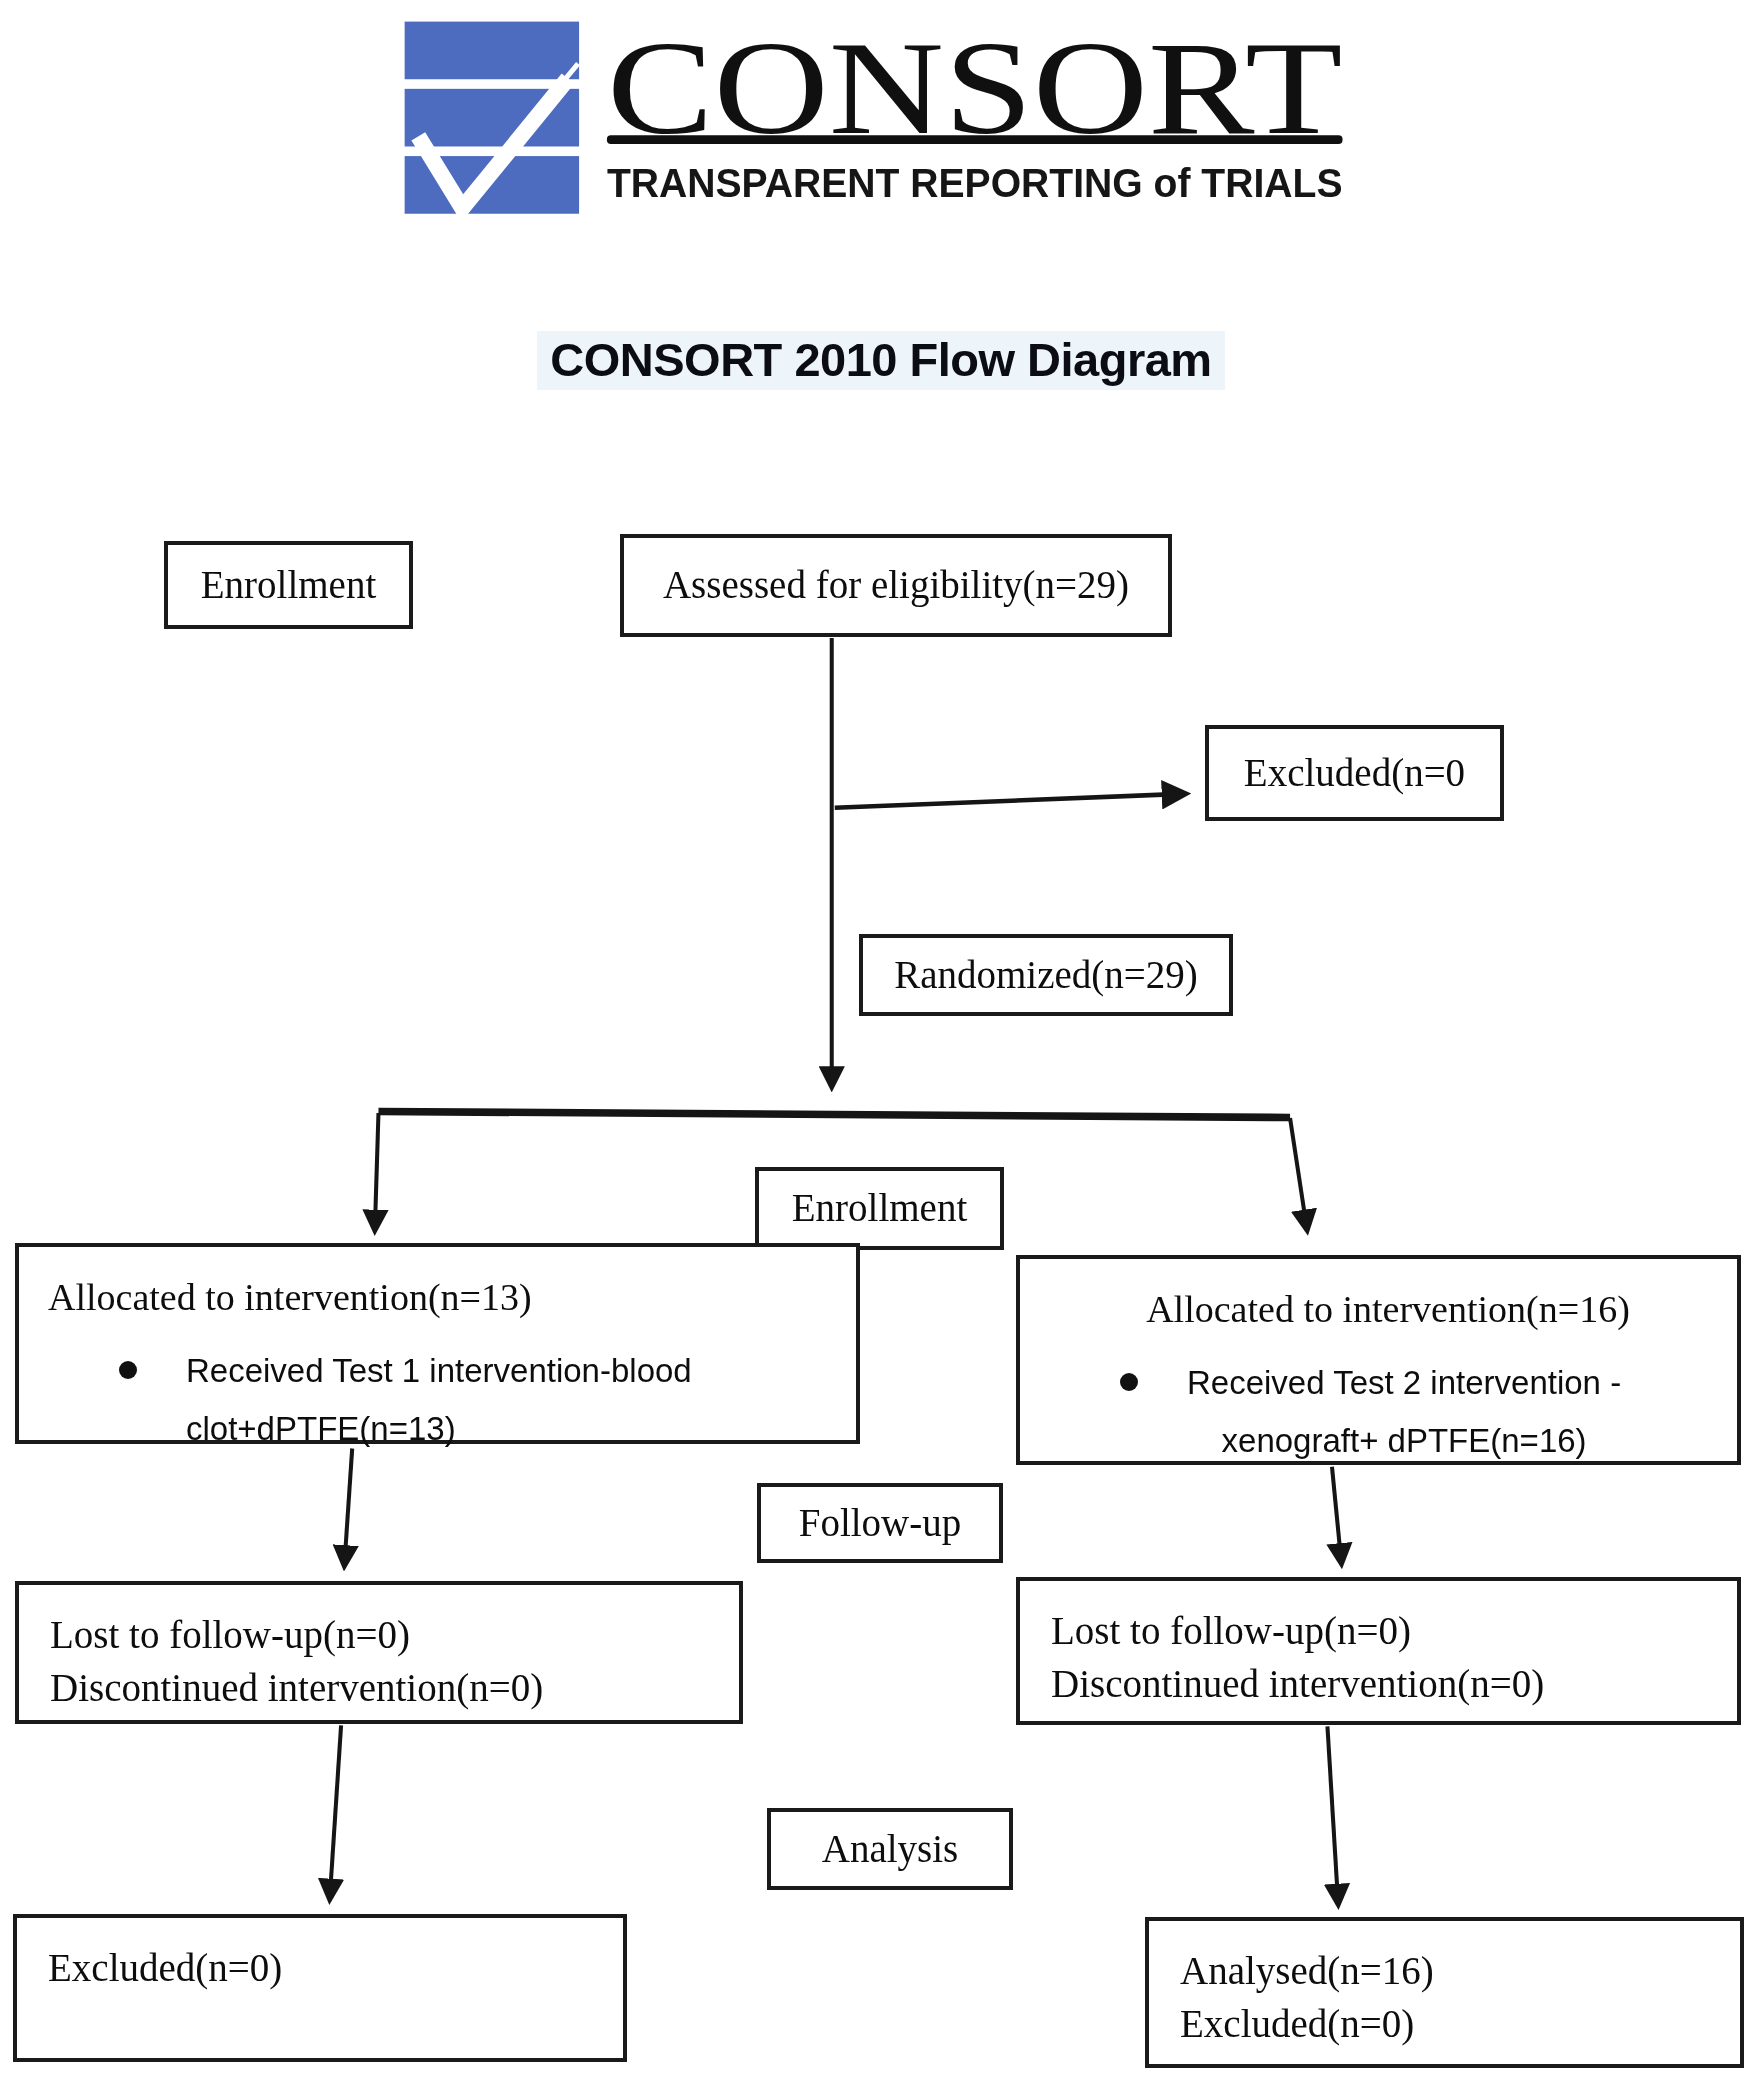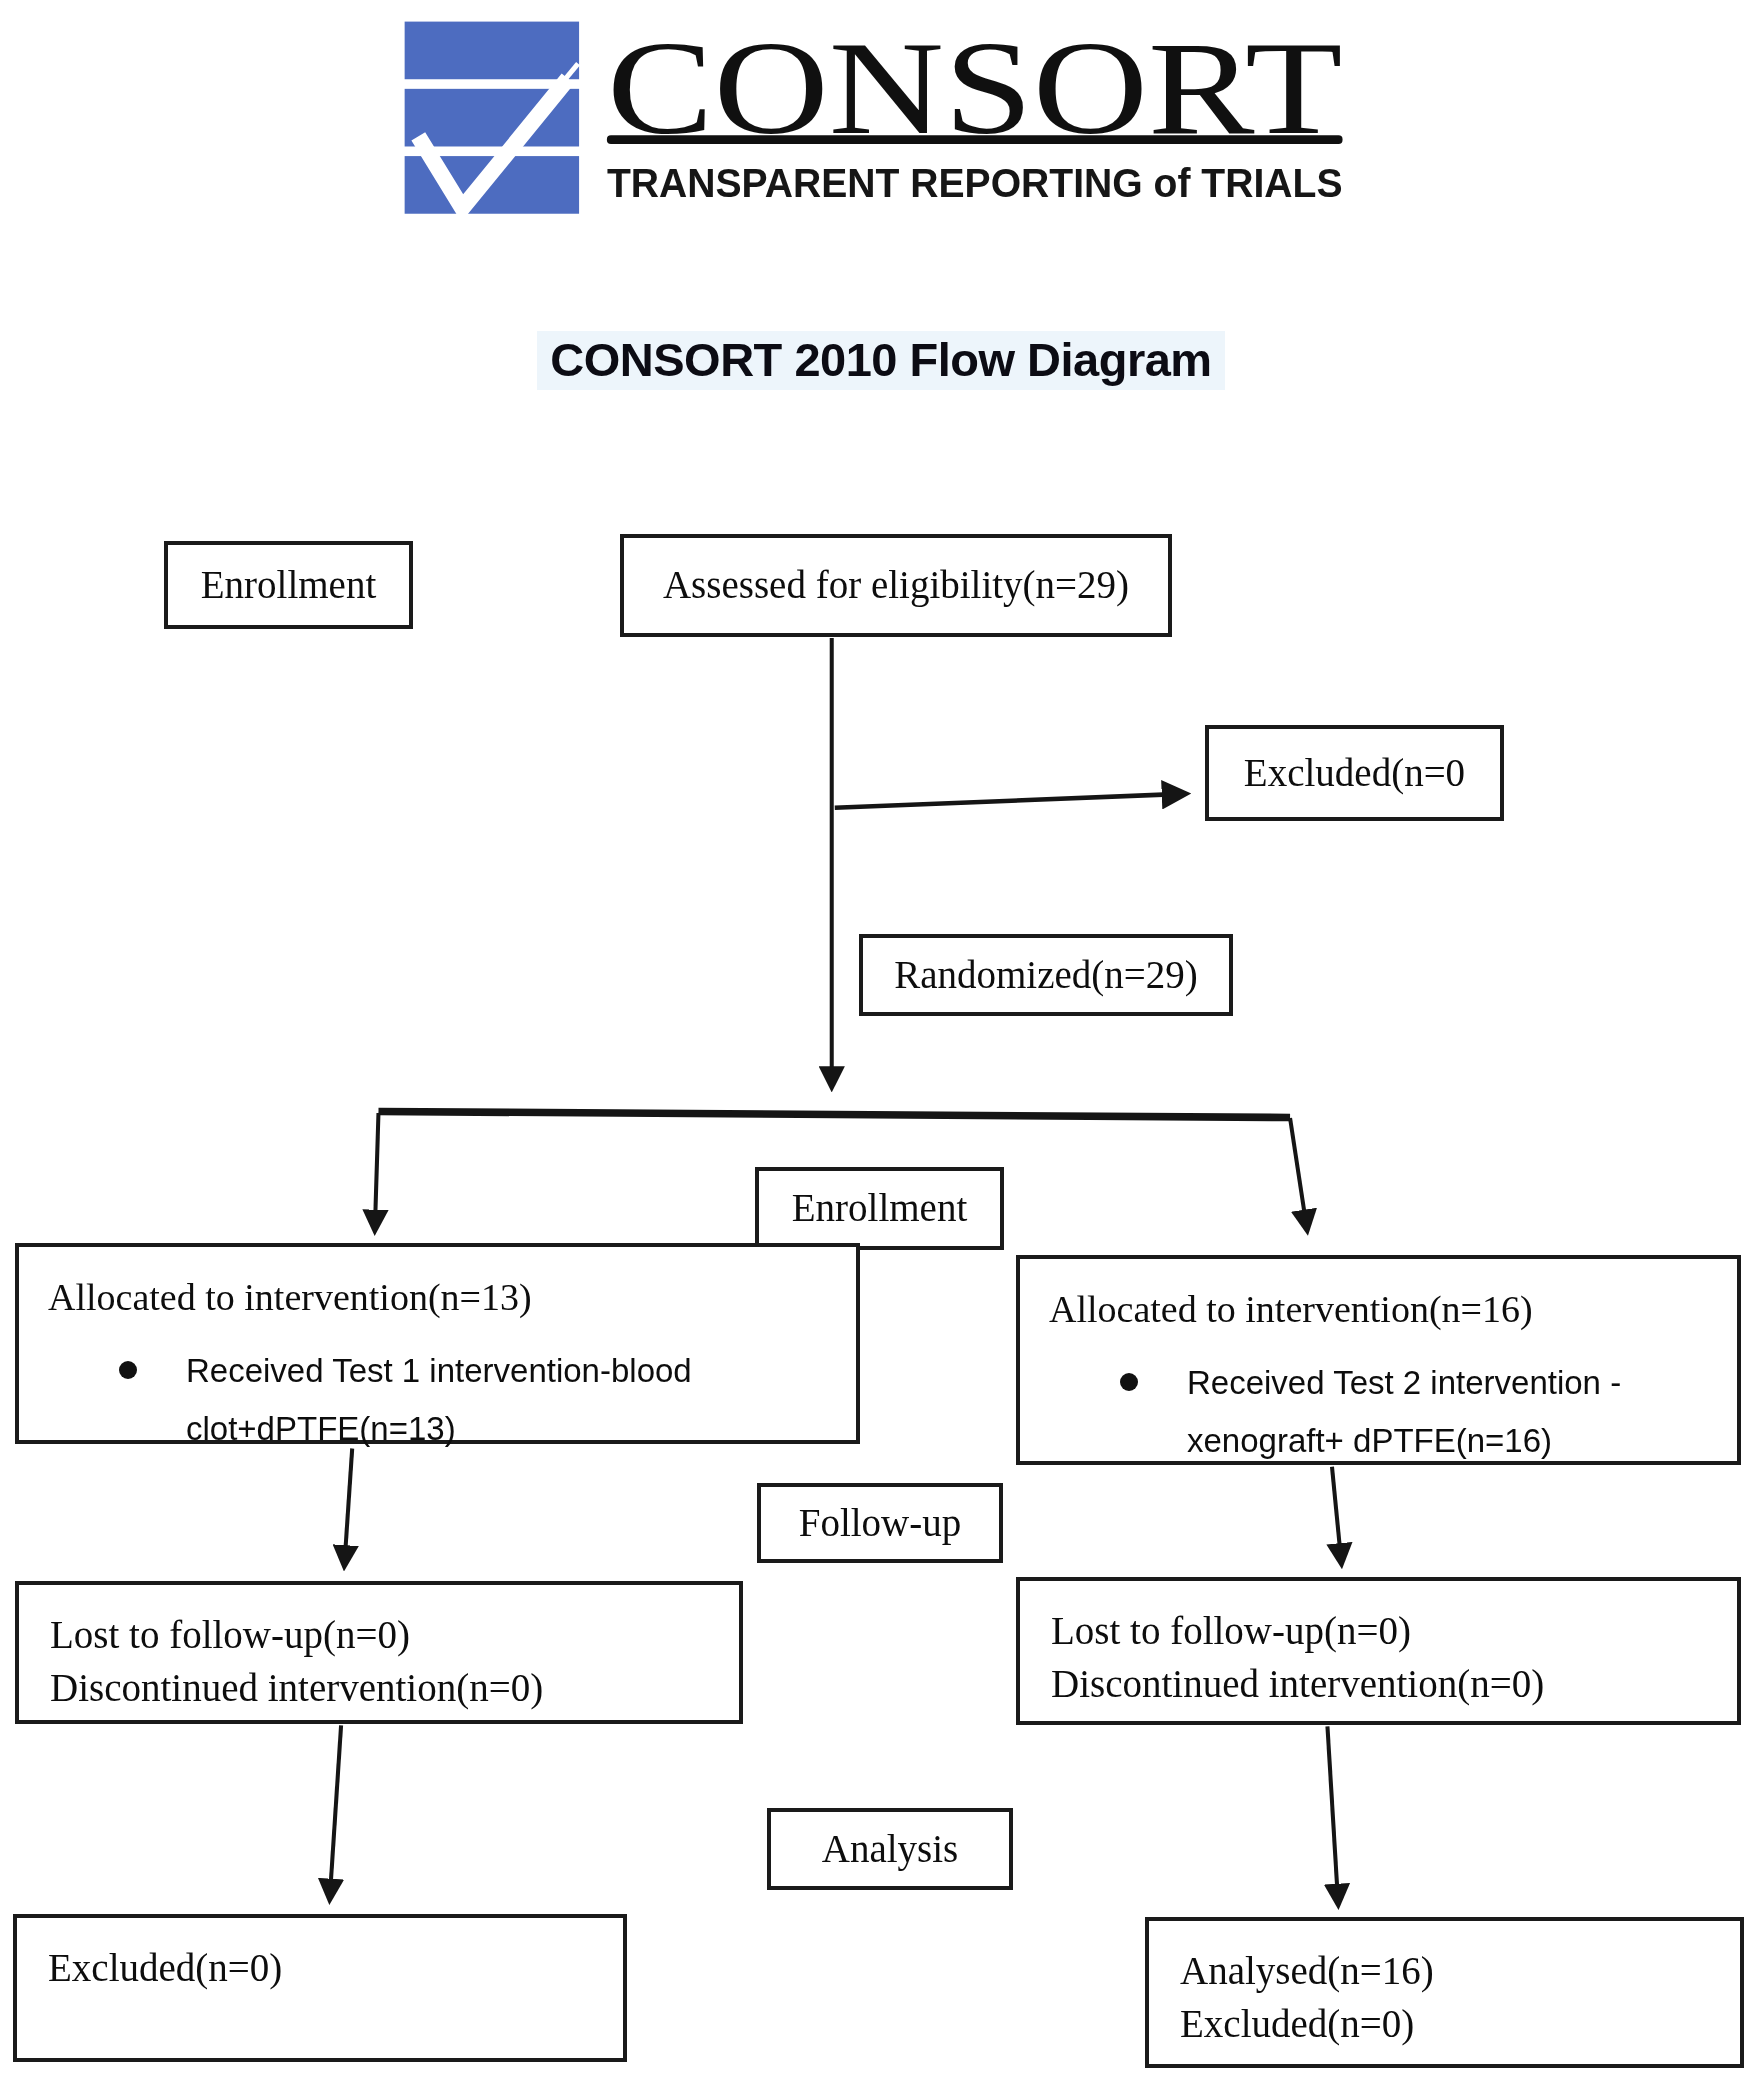--- a/index.html
+++ b/index.html
@@ -149,21 +149,21 @@
     <div class="alloc-title">Allocated to intervention(n=13)</div>
     <div class="bullet-row">
       <span class="bullet-dot"></span>
       <span class="bullet-lines">
         <div>Received Test 1 intervention-blood</div>
         <div>clot+dPTFE(n=13)</div>
       </span>
     </div>
   </div>
 
-  <div class="box alloc" style="left:1016px; top:1255px; width:725px; height:210px;">
+  <div class="box alloc" style="left:1016px; top:1255px; width:725px; height:210px;text-align:center;">
     <div class="alloc-title">Allocated to intervention(n=16)</div>
     <div class="bullet-row">
       <span class="bullet-dot"></span>
       <span class="bullet-lines">
         <div>Received Test 2 intervention -</div>
         <div>xenograft+ dPTFE(n=16)</div>
       </span>
     </div>
   </div>
 

